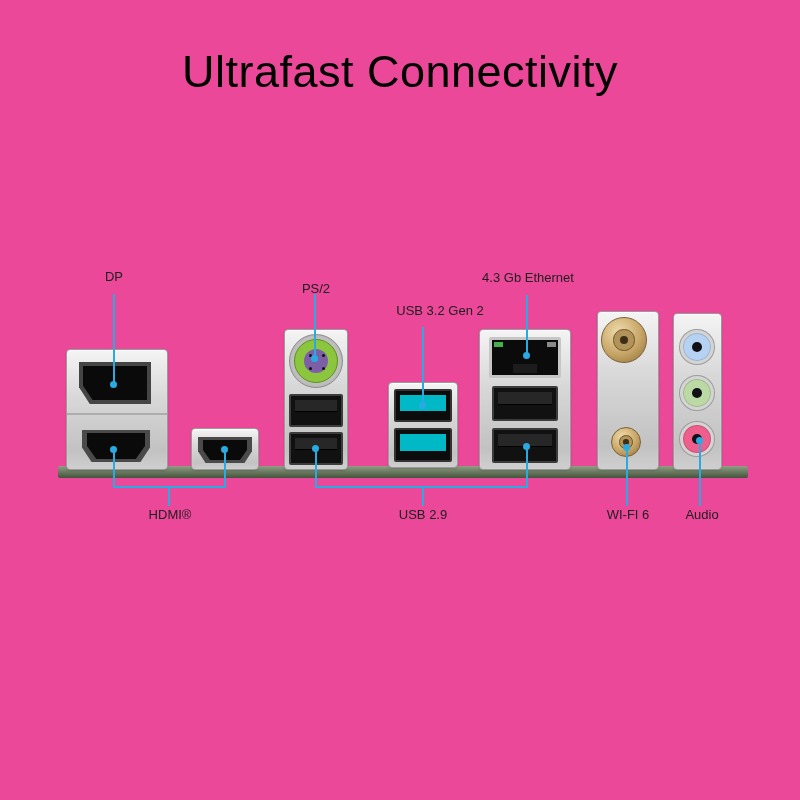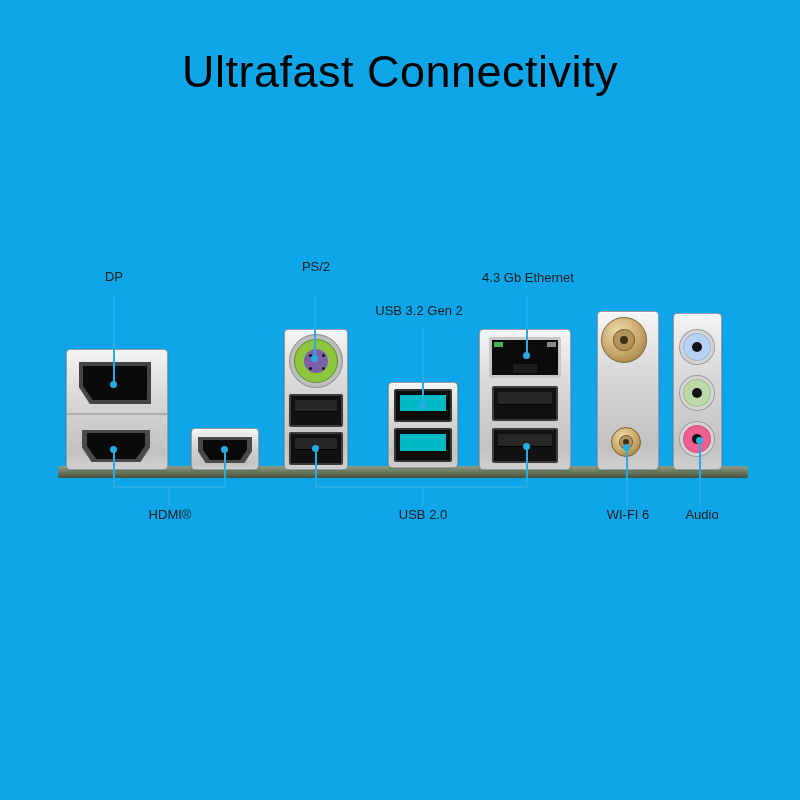--- a/index.html
+++ b/index.html
@@ -1,17 +1,17 @@
 <!DOCTYPE html>
 <html style="--callout: #29abe2; --usb32-teal: #00b9c7; --ps2-green: #8cc63e; --ps2-purple: #7d5fa8; --audio-blue: #b5d2f2; --audio-green: #bcd8a4; --audio-pink: #ee5f8e; --pcb-green: #697f5b; --antenna-gold: #c7a567;"><head>
 <meta charset="utf-8">
 <style>
   *{box-sizing:border-box;margin:0;padding:0;}
   html,body{background:#ffffff;}
-  .stage{position:relative;width:800px;height:800px;background:#0ea5e9;overflow:hidden;
+  .stage{position:relative;width:800px;height:800px;background:#ec4899;overflow:hidden;
          font-family:"Liberation Sans",sans-serif;}
 
   .title{position:absolute;left:0;top:46px;width:100%;text-align:center;
          font-size:45px;font-weight:400;color:#000;letter-spacing:.5px;}
 
   .lbl{position:absolute;transform:translateX(-50%);font-size:13px;color:#1d1d1d;
        white-space:nowrap;z-index:25;}
 
   .vline,.hline{position:absolute;background:var(--callout,#29abe2);z-index:20;}
   .vline{width:2px;}
@@ -69,23 +69,23 @@
         transform:translate(-50%,-50%);border-radius:50%;background:#101016;}
 </style>
 </head>
 <body>
 
 <div class="stage">
 
   <h1 class="title">Ultrafast Connectivity</h1>
 
   <div class="lbl" style="left:114px;top:269px;">DP</div>
-  <div class="lbl" style="left:316px;top:259px;">PS/2</div>
+  <div class="lbl" style="left:316px;top:281px;">PS/2</div>
   <div class="lbl" style="left:528px;top:270px;">4.3 Gb Ethernet</div>
-  <div class="lbl" style="left:419px;top:303px;">USB 3.2 Gen 2</div>
+  <div class="lbl" style="left:440px;top:303px;">USB 3.2 Gen 2</div>
 
   <div class="vline" style="left:113px;top:294px;height:88px;"></div>
   <div class="dot" style="left:110px;top:381px;"></div>
   <div class="vline" style="left:314px;top:294px;height:62px;"></div>
   <div class="dot" style="left:311px;top:355px;"></div>
   <div class="vline" style="left:526px;top:295px;height:58px;"></div>
   <div class="dot" style="left:523px;top:352px;"></div>
   <div class="vline" style="left:422px;top:327px;height:76px;"></div>
   <div class="dot" style="left:419px;top:402px;"></div>
 
@@ -139,21 +139,21 @@
   <div class="hline" style="left:113px;top:486px;width:113px;"></div>
   <div class="vline" style="left:168px;top:486px;height:20px;"></div>
   <div class="lbl" style="left:170px;top:507px;">HDMI®</div>
 
   <div class="dot" style="left:312px;top:445px;"></div>
   <div class="dot" style="left:523px;top:443px;"></div>
   <div class="vline" style="left:315px;top:451px;height:37px;"></div>
   <div class="vline" style="left:526px;top:449px;height:39px;"></div>
   <div class="hline" style="left:315px;top:486px;width:213px;"></div>
   <div class="vline" style="left:422px;top:486px;height:20px;"></div>
-  <div class="lbl" style="left:423px;top:507px;">USB 2.0</div>
+  <div class="lbl" style="left:423px;top:507px;">USB 2.9</div>
 
   <div class="dot" style="left:623px;top:444px;"></div>
   <div class="vline" style="left:626px;top:450px;height:56px;"></div>
   <div class="lbl" style="left:628px;top:507px;">WI-FI 6</div>
 
   <div class="dot" style="left:696px;top:437px;"></div>
   <div class="vline" style="left:699px;top:443px;height:63px;"></div>
   <div class="lbl" style="left:702px;top:507px;">Audio</div>
 
 </div>

